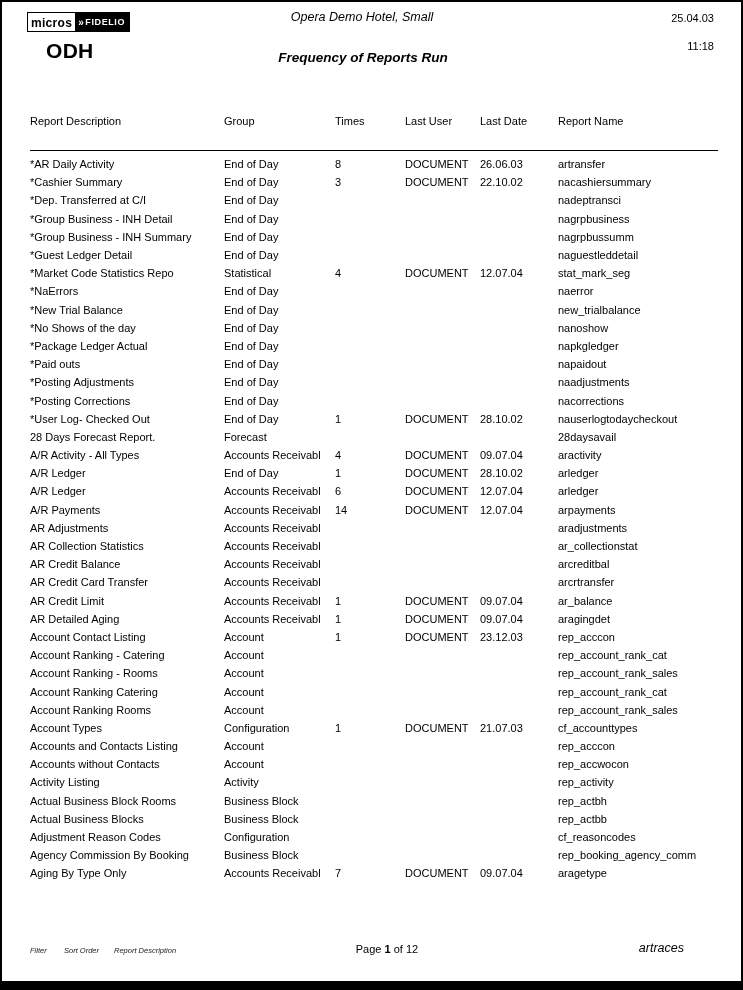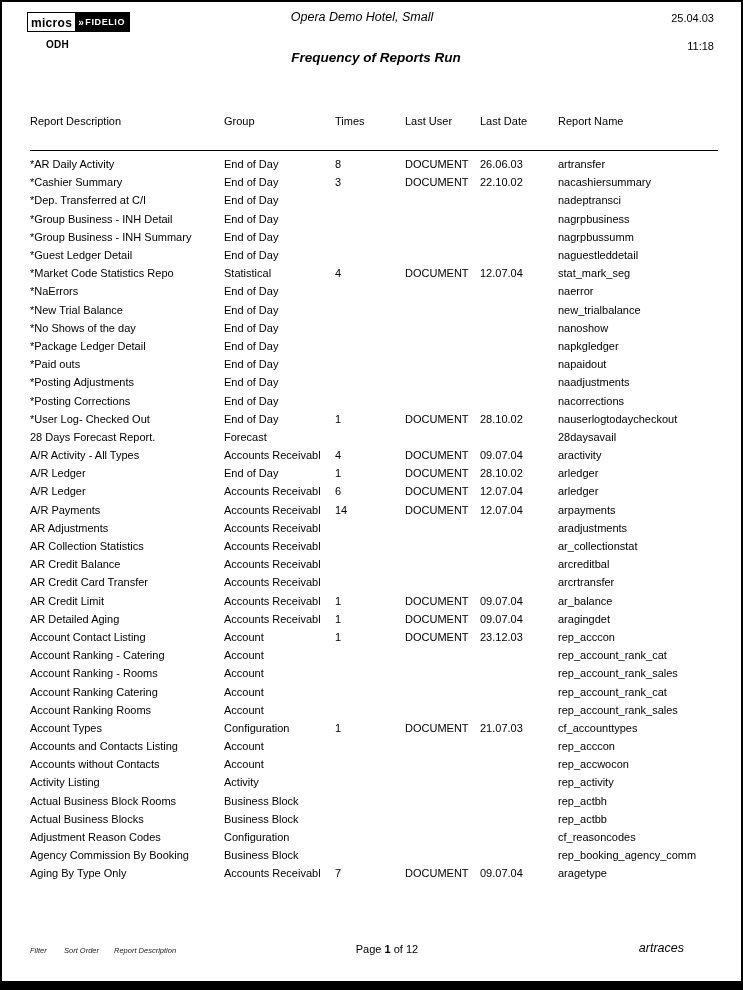--- a/index.html
+++ b/index.html
@@ -11,23 +11,23 @@
     box-sizing:border-box;
     font-family:"Liberation Sans","DejaVu Sans",sans-serif;
     color:#000;
     overflow:hidden;
   }
   
   .logo{position:absolute;left:25px;top:10px;display:inline-flex;align-items:stretch;height:20px;}
   .logo .micros{background:#fff;border:1px solid #000;font-weight:bold;font-size:12px;letter-spacing:0.3px;padding:2px 3px 0 3px;line-height:16px;}
   .logo .fidelio{background:#000;color:#fff;font-weight:bold;font-size:9px;letter-spacing:0.6px;padding:0 5px 0 2px;display:flex;align-items:center;}
   .logo .arrow{font-size:10px;margin-right:1px;}
-  .prop-code{position:absolute;left:44px;top:37px;font-size:10px;font-weight:bold;letter-spacing:0.3px;}
+  .prop-code{position:absolute;left:44px;top:37px;font-size:21px;font-weight:bold;letter-spacing:0.3px;}
   .hotel-name{position:absolute;left:0;top:8px;width:720px;text-align:center;font-size:12.5px;font-style:italic;}
-  .report-title{position:absolute;left:0;top:48px;width:722px;text-align:center;font-size:13.5px;font-weight:bold;font-style:italic;padding-left:13px;}
+  .report-title{position:absolute;left:0;top:48px;width:722px;text-align:center;font-size:13.5px;font-weight:bold;font-style:italic;}
   .run-date{position:absolute;right:27px;top:10px;font-size:11px;text-align:right;}
   .run-time{position:absolute;right:27px;top:38px;font-size:11px;text-align:right;}
 
   
   .table-area{position:absolute;left:28px;top:113px;width:688px;}
   table{border-collapse:collapse;table-layout:fixed;width:100%;}
   col.c1{width:194px}col.c2{width:111px}col.c3{width:70px}
   col.c4{width:75px}col.c5{width:78px}col.c6{width:160px}
   th{font-weight:normal;font-size:11px;text-align:left;vertical-align:top;
      height:35px;padding:0;border-bottom:1px solid #000;white-space:nowrap;overflow:hidden;}
@@ -167,21 +167,21 @@
     <tr>
       <td>*No Shows of the day</td>
       <td>End of Day</td>
       <td></td>
       <td></td>
       <td></td>
       <td>nanoshow</td>
     </tr>
 
     <tr>
-      <td>*Package Ledger Detail</td>
+      <td>*Package Ledger Actual</td>
       <td>End of Day</td>
       <td></td>
       <td></td>
       <td></td>
       <td>napkgledger</td>
     </tr>
 
     <tr>
       <td>*Paid outs</td>
       <td>End of Day</td>

